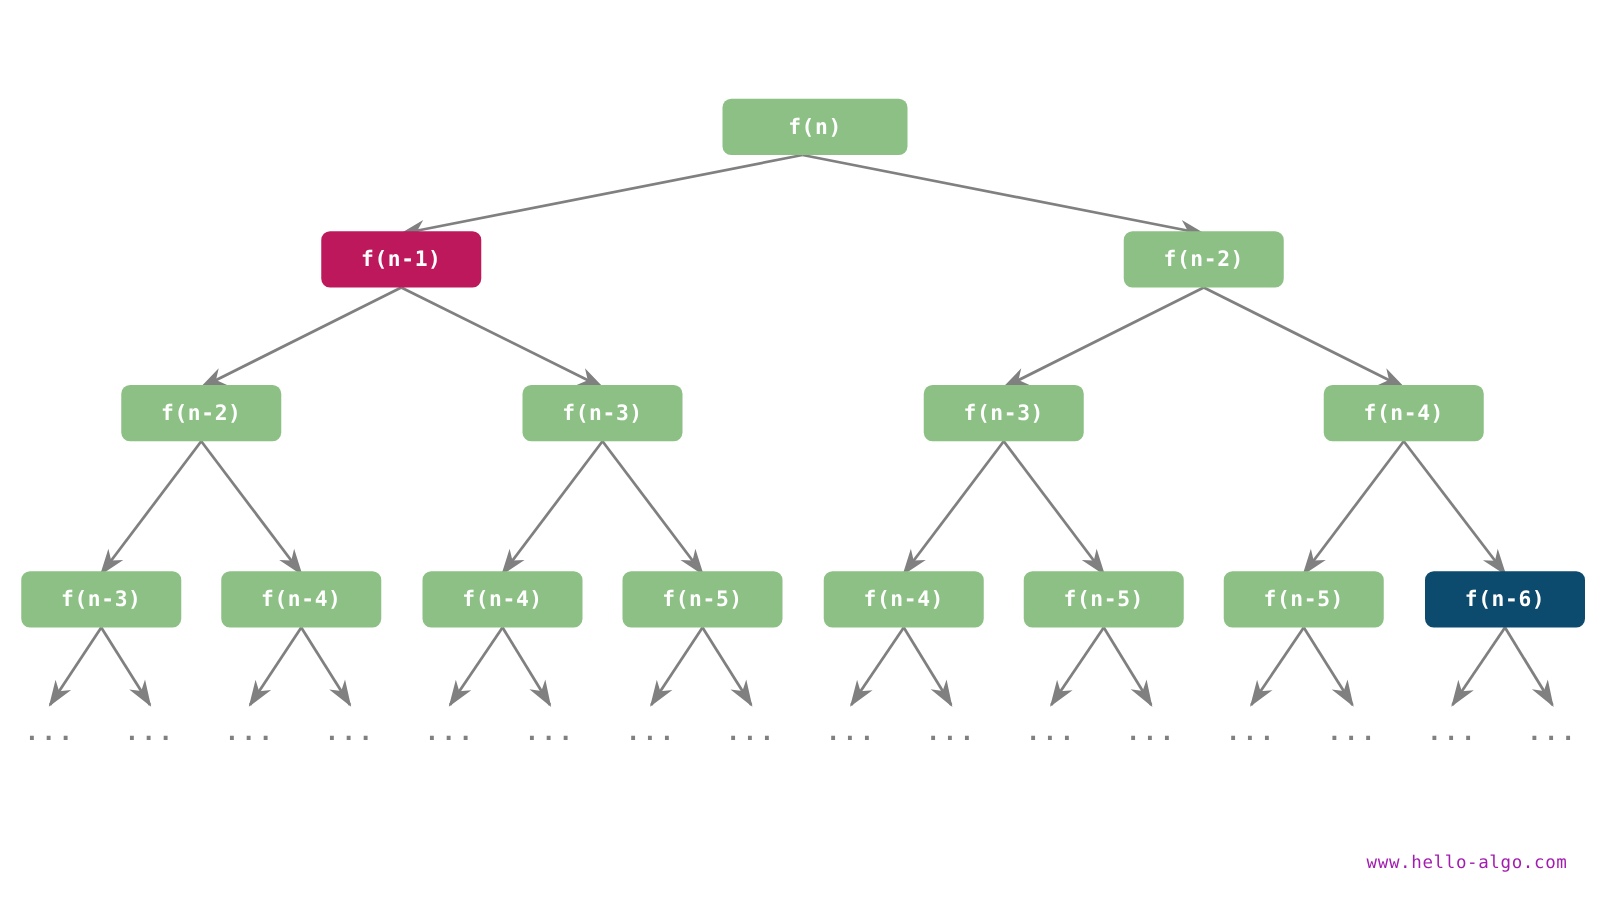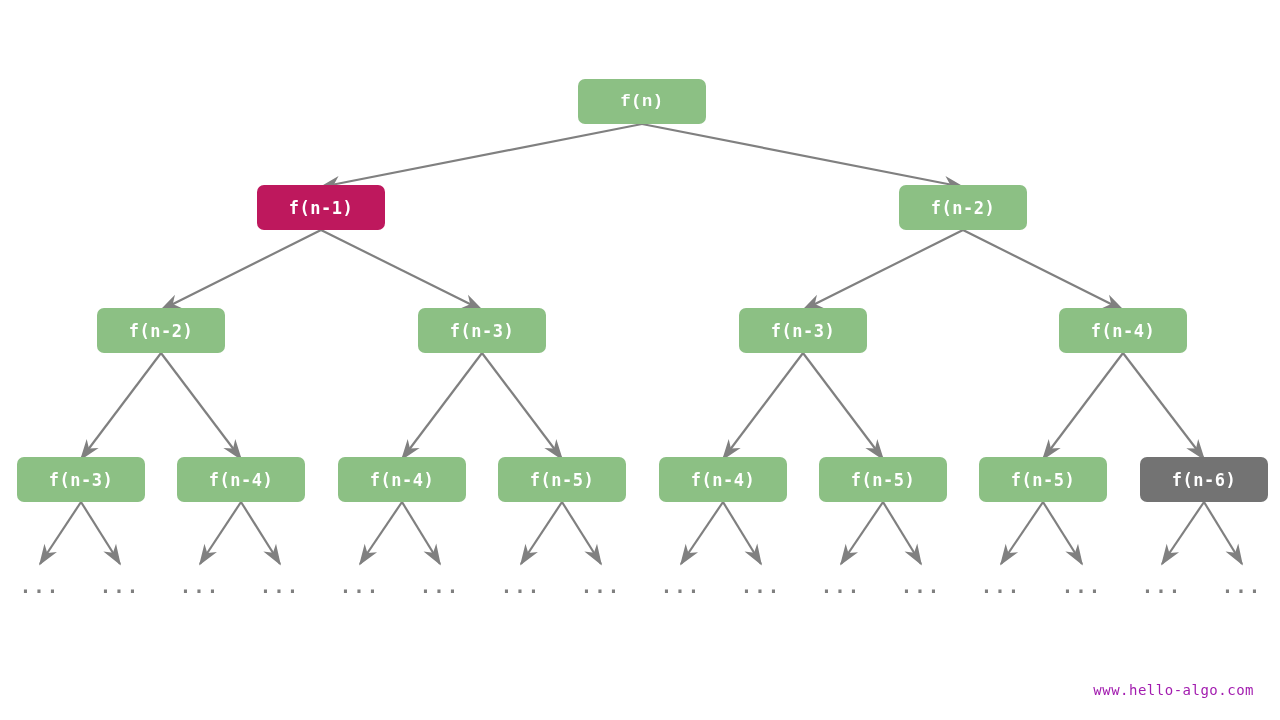--- a/index.html
+++ b/index.html
@@ -106,35 +106,35 @@
         <line x1="883" y1="502" x2="841" y2="564" stroke="#808080" stroke-width="2.2" marker-end="url(#arrowhead)"></line>
         <line x1="883" y1="502" x2="921" y2="564" stroke="#808080" stroke-width="2.2" marker-end="url(#arrowhead)"></line>
         <line x1="1043" y1="502" x2="1001" y2="564" stroke="#808080" stroke-width="2.2" marker-end="url(#arrowhead)"></line>
         <line x1="1043" y1="502" x2="1082" y2="564" stroke="#808080" stroke-width="2.2" marker-end="url(#arrowhead)"></line>
         <line x1="1204" y1="502" x2="1162" y2="564" stroke="#808080" stroke-width="2.2" marker-end="url(#arrowhead)"></line>
         <line x1="1204" y1="502" x2="1242" y2="564" stroke="#808080" stroke-width="2.2" marker-end="url(#arrowhead)"></line>
       </g>
   </svg>
 
   <div id="node-layer">
-      <div class="node" style="left: 578px; top: 79px; width: 128px; height: 45px; background: rgb(140, 192, 132); color: rgb(255, 255, 255); font-family: Liberation Mono, monospace;">f(n)</div>
+      <div class="node" style="left: 578px; top: 79px; width: 148px; height: 45px; background: rgb(140, 192, 132); color: rgb(255, 255, 255);">f(n)</div>
       <div class="node" style="left: 257px; top: 185px; width: 128px; height: 45px; background: #be185d; color: rgb(255, 255, 255);">f(n-1)</div>
       <div class="node" style="left: 899px; top: 185px; width: 128px; height: 45px; background: rgb(140, 192, 132); color: rgb(255, 255, 255);">f(n-2)</div>
       <div class="node" style="left: 97px; top: 308px; width: 128px; height: 45px; background: rgb(140, 192, 132); color: rgb(255, 255, 255);">f(n-2)</div>
       <div class="node" style="left: 418px; top: 308px; width: 128px; height: 45px; background: rgb(140, 192, 132); color: rgb(255, 255, 255);">f(n-3)</div>
       <div class="node" style="left: 739px; top: 308px; width: 128px; height: 45px; background: rgb(140, 192, 132); color: rgb(255, 255, 255);">f(n-3)</div>
       <div class="node" style="left: 1059px; top: 308px; width: 128px; height: 45px; background: rgb(140, 192, 132); color: rgb(255, 255, 255);">f(n-4)</div>
       <div class="node" style="left: 17px; top: 457px; width: 128px; height: 45px; background: rgb(140, 192, 132); color: rgb(255, 255, 255);">f(n-3)</div>
       <div class="node" style="left: 177px; top: 457px; width: 128px; height: 45px; background: rgb(140, 192, 132); color: rgb(255, 255, 255);">f(n-4)</div>
       <div class="node" style="left: 338px; top: 457px; width: 128px; height: 45px; background: rgb(140, 192, 132); color: rgb(255, 255, 255);">f(n-4)</div>
       <div class="node" style="left: 498px; top: 457px; width: 128px; height: 45px; background: rgb(140, 192, 132); color: rgb(255, 255, 255);">f(n-5)</div>
       <div class="node" style="left: 659px; top: 457px; width: 128px; height: 45px; background: rgb(140, 192, 132); color: rgb(255, 255, 255);">f(n-4)</div>
       <div class="node" style="left: 819px; top: 457px; width: 128px; height: 45px; background: rgb(140, 192, 132); color: rgb(255, 255, 255);">f(n-5)</div>
       <div class="node" style="left: 979px; top: 457px; width: 128px; height: 45px; background: rgb(140, 192, 132); color: rgb(255, 255, 255);">f(n-5)</div>
-      <div class="node" style="left: 1140px; top: 457px; width: 128px; height: 45px; background: #737373; color: rgb(255, 255, 255);">f(n-6)</div>
+      <div class="node" style="left: 1140px; top: 457px; width: 128px; height: 45px; background: #0c4a6e; color: rgb(255, 255, 255);">f(n-6)</div>
     </div>
   <div id="dots-layer">
       <div class="dots" style="left: 40px; top: 586px;">...</div>
       <div class="dots" style="left: 120px; top: 586px;">...</div>
       <div class="dots" style="left: 200px; top: 586px;">...</div>
       <div class="dots" style="left: 280px; top: 586px;">...</div>
       <div class="dots" style="left: 360px; top: 586px;">...</div>
       <div class="dots" style="left: 440px; top: 586px;">...</div>
       <div class="dots" style="left: 521px; top: 586px;">...</div>
       <div class="dots" style="left: 601px; top: 586px;">...</div>

